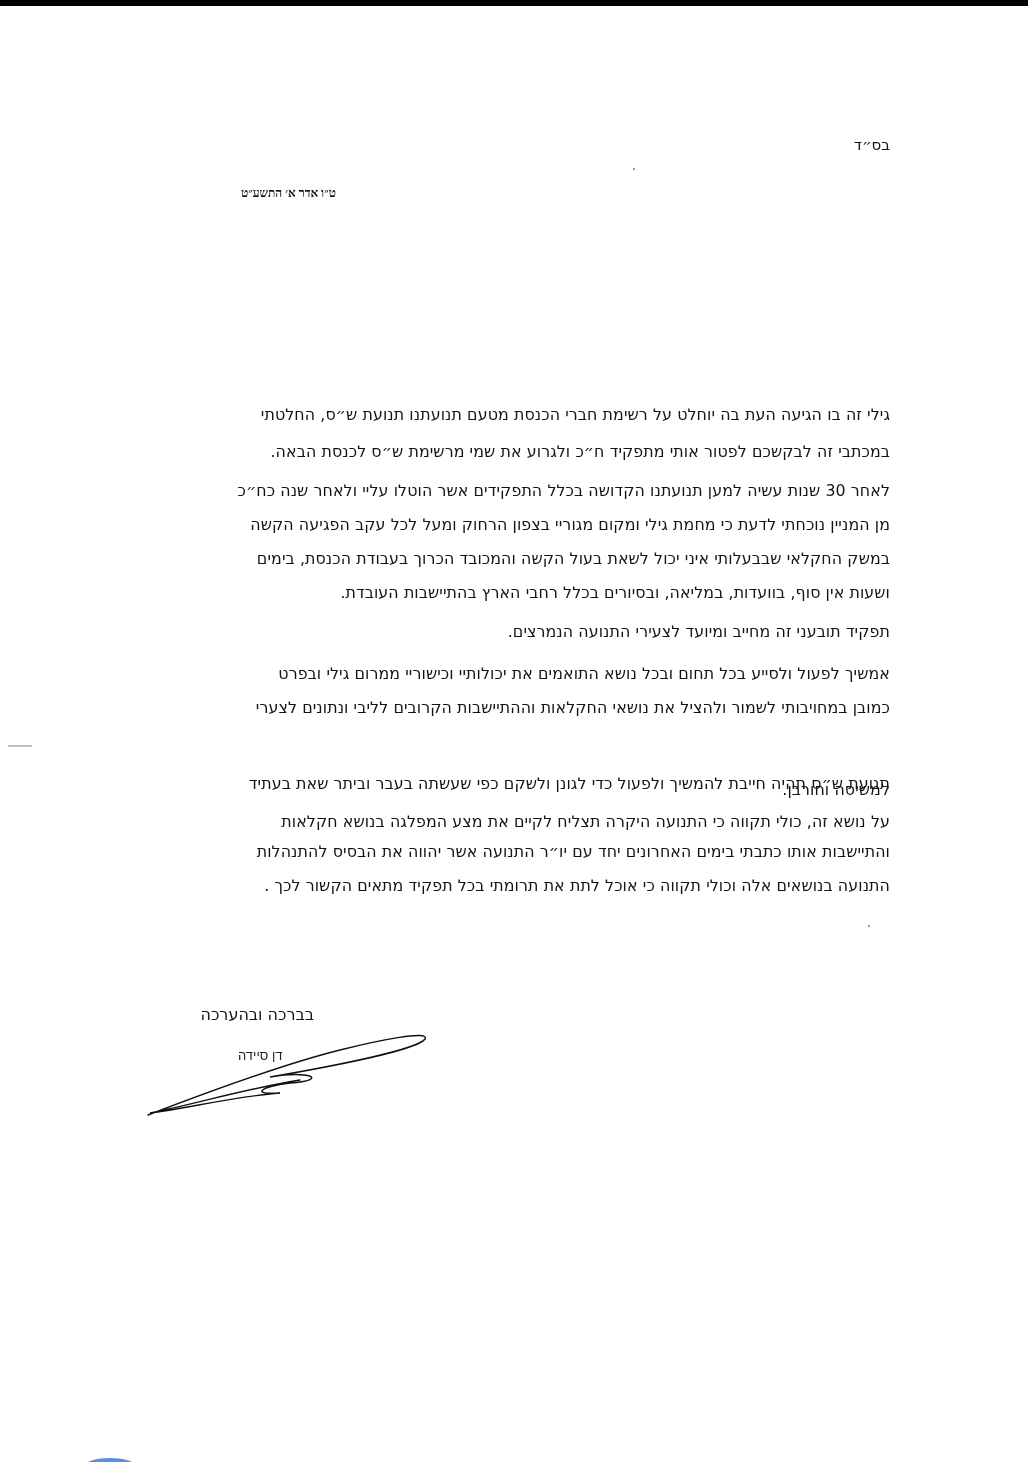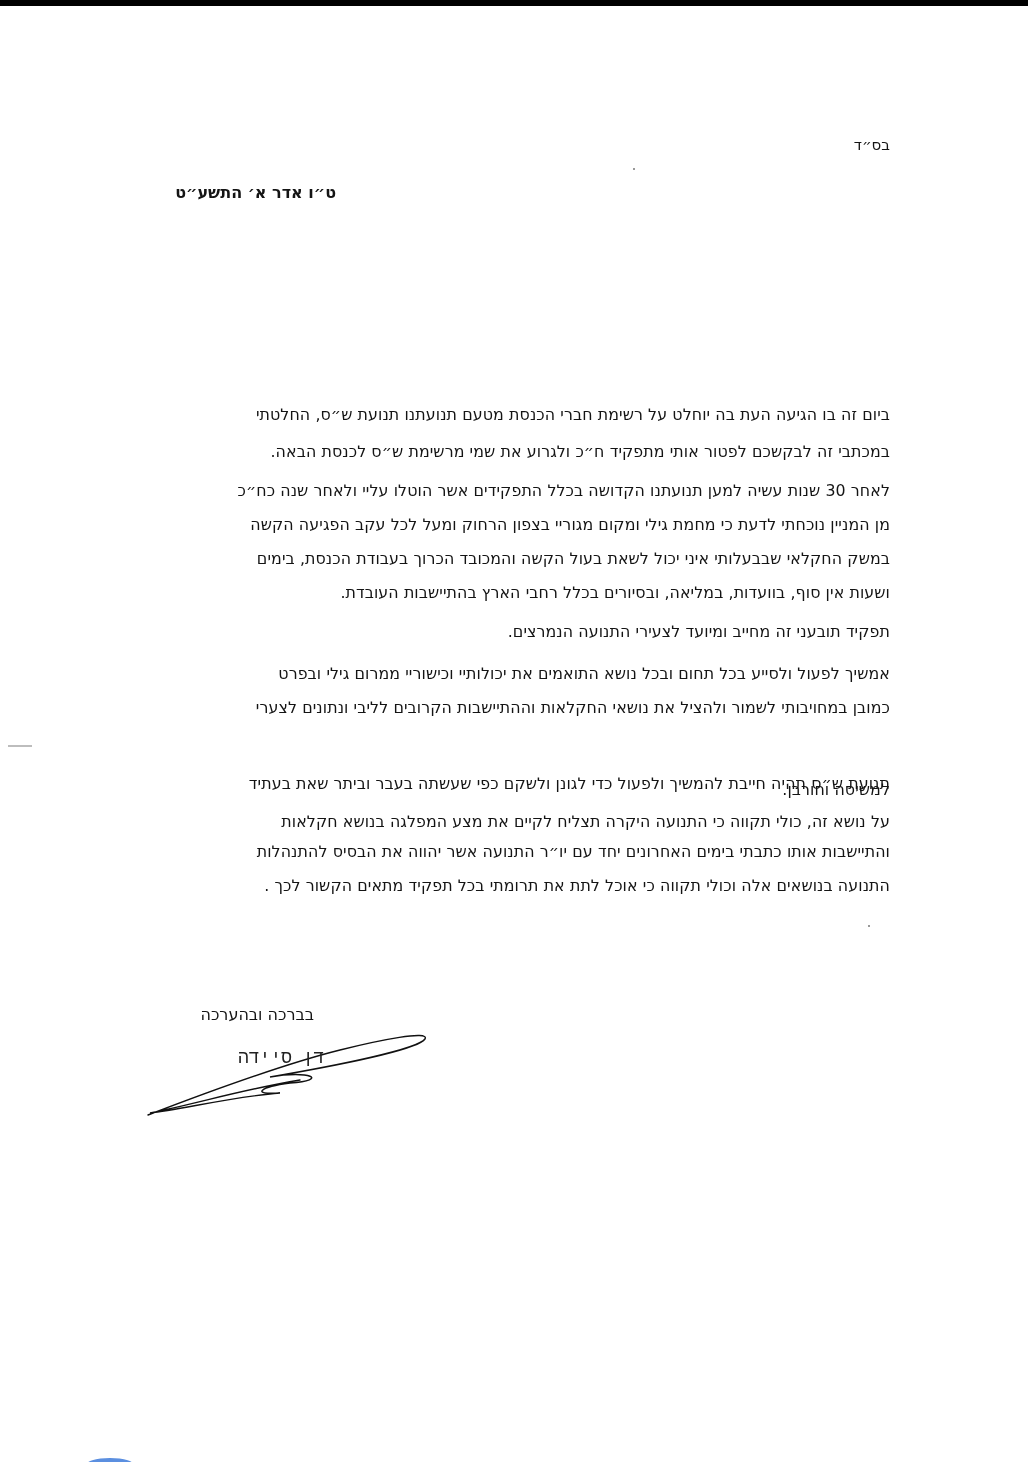--- a/index.html
+++ b/index.html
@@ -30,21 +30,21 @@
     .line {
       position: absolute;
       right: 138px;
       white-space: nowrap;
       font-size: 15.5px;
       line-height: 20px;
       direction: rtl;
       text-align: right;
     }
     .header-bsd { top: 135px; right: 138px; font-size: 15px; }
-    .header-date { top: 183px; right: 692px; font-size: 16px; font-weight: bold; }
+    .header-date { top: 183px; right: 692px; font-size: 12px; font-weight: bold; font-family: Liberation Serif, serif; }
     .addr-1 { top: 271px; }
     .addr-2 { top: 318px; }
 
     .p-line { font-size: 15.8px; letter-spacing: 0.1px; }
     .l1 { top: 405px; }
     .l2 { top: 442px; }
     .l3 { top: 481px; }
     .l4 { top: 515px; text-align: right; }
     .l5 { top: 549px; }
     .l6 { top: 583px; }
@@ -69,22 +69,22 @@
       position: absolute;
       left: 140px;
       top: 1025px;
       width: 300px;
       height: 100px;
     }
     .sig-name {
       position: absolute;
       left: 238px;
       top: 1048px;
-      font-family: Liberation Mono, monospace;
-      font-size: 18px;
+      font-family: Liberation Sans, sans-serif;
+      font-size: 13px;
       direction: rtl;
       white-space: nowrap;
       color: #222;
     }
     .margin-mark {
       position: absolute;
       left: 8px; top: 745px;
       width: 24px; height: 2px;
       background: #bdbdbd;
     }
@@ -105,21 +105,21 @@
 <body>
 
 <div class="top-bar"></div>
 
 <div class="page">
   <div class="line header-bsd">בס״ד</div>
   <div class="line header-date">ט״ו אדר א׳ התשע״ט</div>
 
 
   <div>
-    <div class="line p-line l1">ביום זה בו הגיעה העת בה יוחלט על רשימת חברי הכנסת מטעם תנועתנו תנועת ש״ס, החלטתי</div>
+    <div class="line p-line l1">גילי זה בו הגיעה העת בה יוחלט על רשימת חברי הכנסת מטעם תנועתנו תנועת ש״ס, החלטתי</div>
     <div class="line p-line l2">במכתבי זה לבקשכם לפטור אותי מתפקיד ח״כ ולגרוע את שמי מרשימת ש״ס לכנסת הבאה.</div>
     <div class="line p-line l3">לאחר 30 שנות עשיה למען תנועתנו הקדושה בכלל התפקידים אשר הוטלו עליי ולאחר שנה כח״כ</div>
     <div class="line p-line l4">מן המניין נוכחתי לדעת כי מחמת גילי ומקום מגוריי בצפון הרחוק ומעל לכל עקב הפגיעה הקשה</div>
     <div class="line p-line l5">במשק החקלאי שבבעלותי איני יכול לשאת בעול הקשה והמכובד הכרוך בעבודת הכנסת, בימים</div>
     <div class="line p-line l6">ושעות אין סוף, בוועדות, במליאה, ובסיורים בכלל רחבי הארץ בהתיישבות העובדת.</div>
     <div class="line p-line l7">תפקיד תובעני זה מחייב ומיועד לצעירי התנועה הנמרצים.</div>
     <div class="line p-line l8">אמשיך לפעול ולסייע בכל תחום ובכל נושא התואמים את יכולותיי וכישוריי ממרום גילי ובפרט</div>
     <div class="line p-line l9">כמובן במחויבותי לשמור ולהציל את נושאי החקלאות וההתיישבות הקרובים לליבי ונתונים לצערי</div>
     <div class="line p-line l10">למשיסה וחורבן.</div>
     <div class="line p-line l11">תנועת ש״ס תהיה חייבת להמשיך ולפעול כדי לגונן ולשקם כפי שעשתה בעבר וביתר שאת בעתיד</div>

